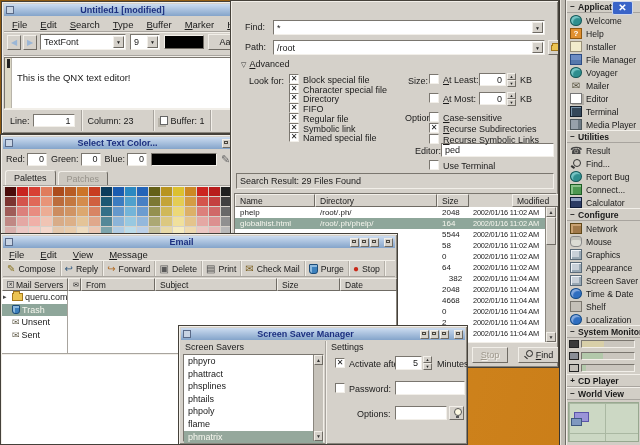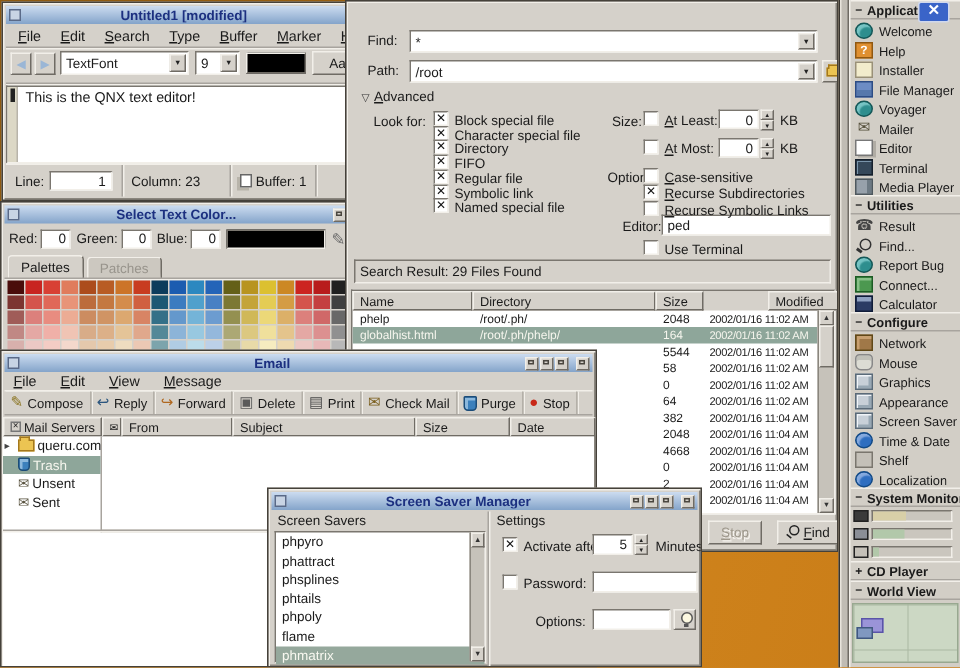--- a/index.html
+++ b/index.html
@@ -166,21 +166,21 @@
   <span class="abs" id="editor-swatch" style="left: 162px; top: 33px; width: 40px; height: 14px; border-width: 1px; border-style: solid; border-image: initial; border-color: rgb(242, 239, 233) rgb(111, 107, 100) rgb(111, 107, 100) rgb(242, 239, 233); background: rgb(0, 0, 0);"></span>
   <span class="abs" id="fmt-btns" style="left:206px;top:32px;display:inline-flex">
       <span class="btn3d fmt">Aa</span>
       <span class="btn3d fmt" style="font-style: italic; font-family: &quot;Liberation Serif&quot;, serif;">f</span>
     </span>
   <div class="groove-h" style="left:2px;right:2px;top:53px"></div>
   <div id="editor-text">
     <div id="editor-margin">
         <div id="editor-caret"></div>
       </div>
-    <span class="lbl" style="left:12px;top:2px;font-size:9.5px">This is the QNX text editor!</span>
+    <span class="lbl" style="left:12px;top:14px;font-size:9.5px">This is the QNX text editor!</span>
   </div>
   <div id="editor-status">
     <span class="scell">
       <span>Line:</span>
       <span class="field num" style="position:static;width:42px;height:13px">
           <span>1</span>
         </span>
     </span>
     <span class="scell" style="width:72px">
         <span>Column: 23</span>
@@ -292,21 +292,21 @@
         </div>
         <div class="frow">
           <span class="td" style="width: 80px;"></span>
           <span class="td" style="width: 122px;"></span>
           <span class="td" style="width: 32px;">64</span>
           <span class="td" style="width: 75px;">2002/01/16 11:02 AM</span>
         </div>
         <div class="frow">
           <span class="td" style="width: 80px;"></span>
           <span class="td" style="width: 122px;"></span>
-          <span class="td" style="width: 32px;">382</span>
+          <span class="td" style="width: 32px; text-align: center;">382</span>
           <span class="td" style="width: 75px;">2002/01/16 11:04 AM</span>
         </div>
         <div class="frow">
           <span class="td" style="width: 80px;"></span>
           <span class="td" style="width: 122px;"></span>
           <span class="td" style="width: 32px;">2048</span>
           <span class="td" style="width: 75px;">2002/01/16 11:04 AM</span>
         </div>
         <div class="frow">
           <span class="td" style="width: 80px;"></span>

